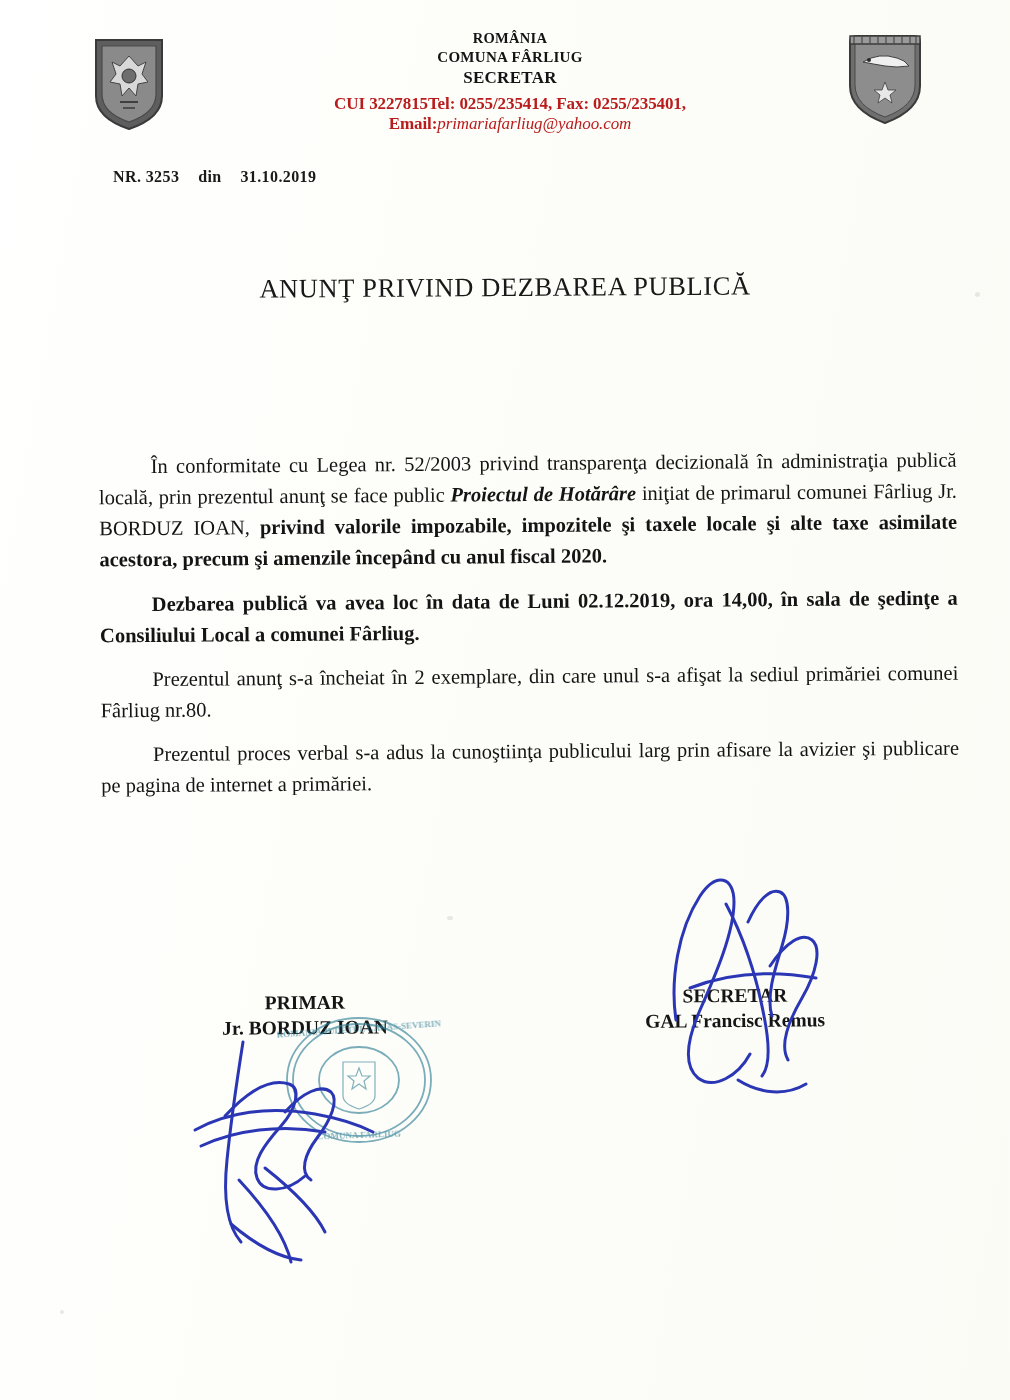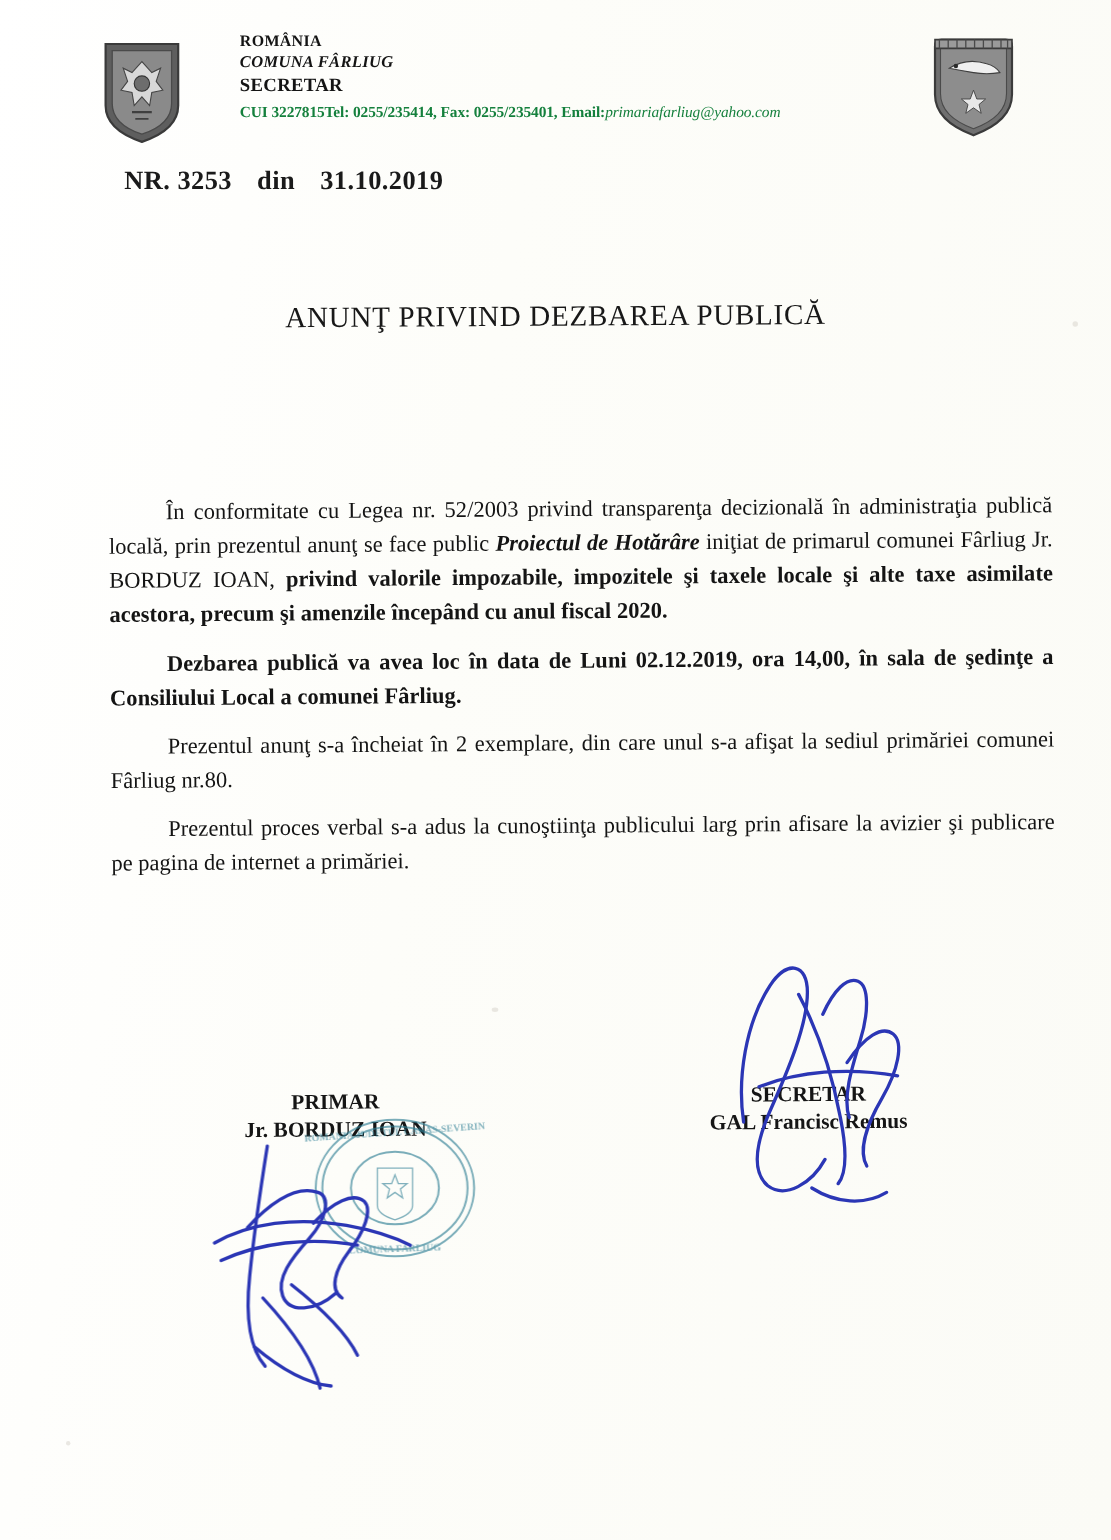--- a/index.html
+++ b/index.html
@@ -47,53 +47,54 @@
   }
   .crest-right {
     position: absolute;
     left: 845px;
     top: 10px;
     width: 80px;
     height: 100px;
   }
   .header-text {
     position: absolute;
-    left: 218px;
+    left: 230px;
     top: 12px;
     width: 560px;
+    text-align: center;
     line-height: 1.22;
   }
   .header-text .line {
     font-weight: bold;
     font-size: 15.5px;
     letter-spacing: 0.3px;
     color: #141414;
   }
   .header-text .line.l1 { font-size: 14.5px; }
   .header-text .line.l2 { font-size: 15px; }
-  .header-text .line.l3 { font-size: 15px; font-style: italic; }
+  .header-text .line.l3 { font-size: 15px; }
   .header-text .line.l4 { font-size: 17px; padding-top: 2px; }
   .header-text .contact {
-    font-size: 14px;
+    font-size: 17px;
     font-weight: bold;
     padding-top: 5px;
-    color: #15803d;
+    color: #b91c1c;
     letter-spacing: -0.1px;
   }
   .header-text .contact .email {
     font-weight: normal;
     font-style: italic;
   }
 
   
   .nr-line {
     position: absolute;
     left: 113px;
-    top: 152px;
-    font-size: 24px;
+    top: 168px;
+    font-size: 16px;
     font-weight: bold;
     letter-spacing: 0.4px;
   }
   .nr-line .sep { display: inline-block; width: 10px; }
 
   
   .doc-title {
     position: absolute;
     top: 272px;
     left: 0;

